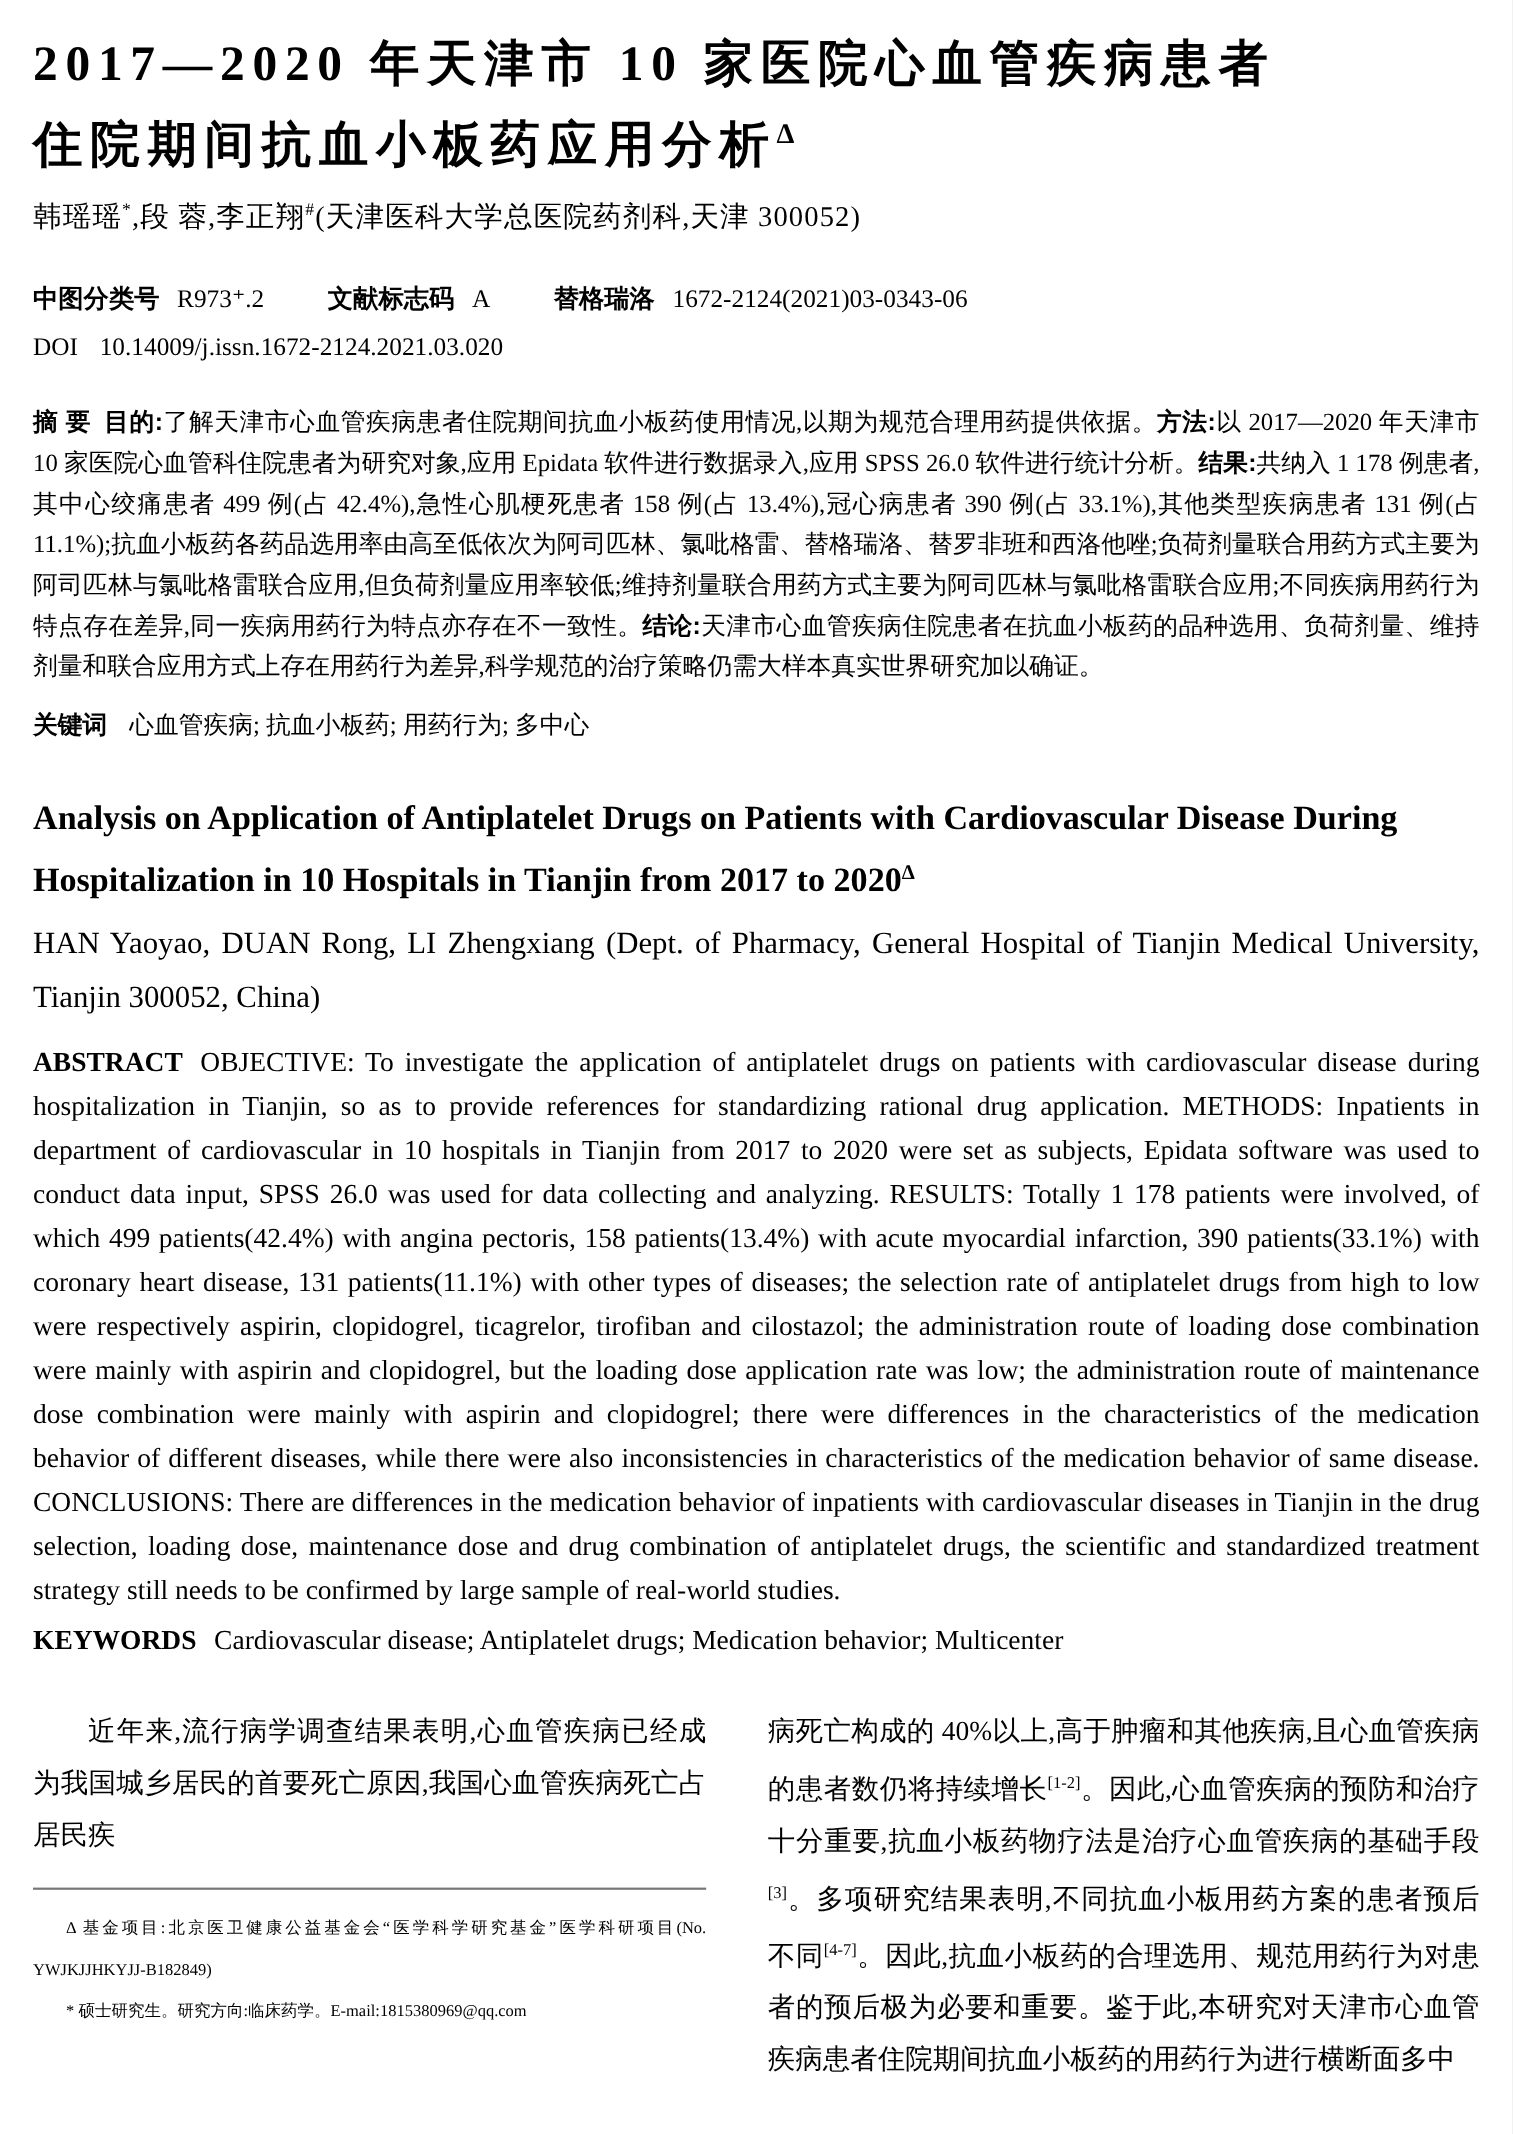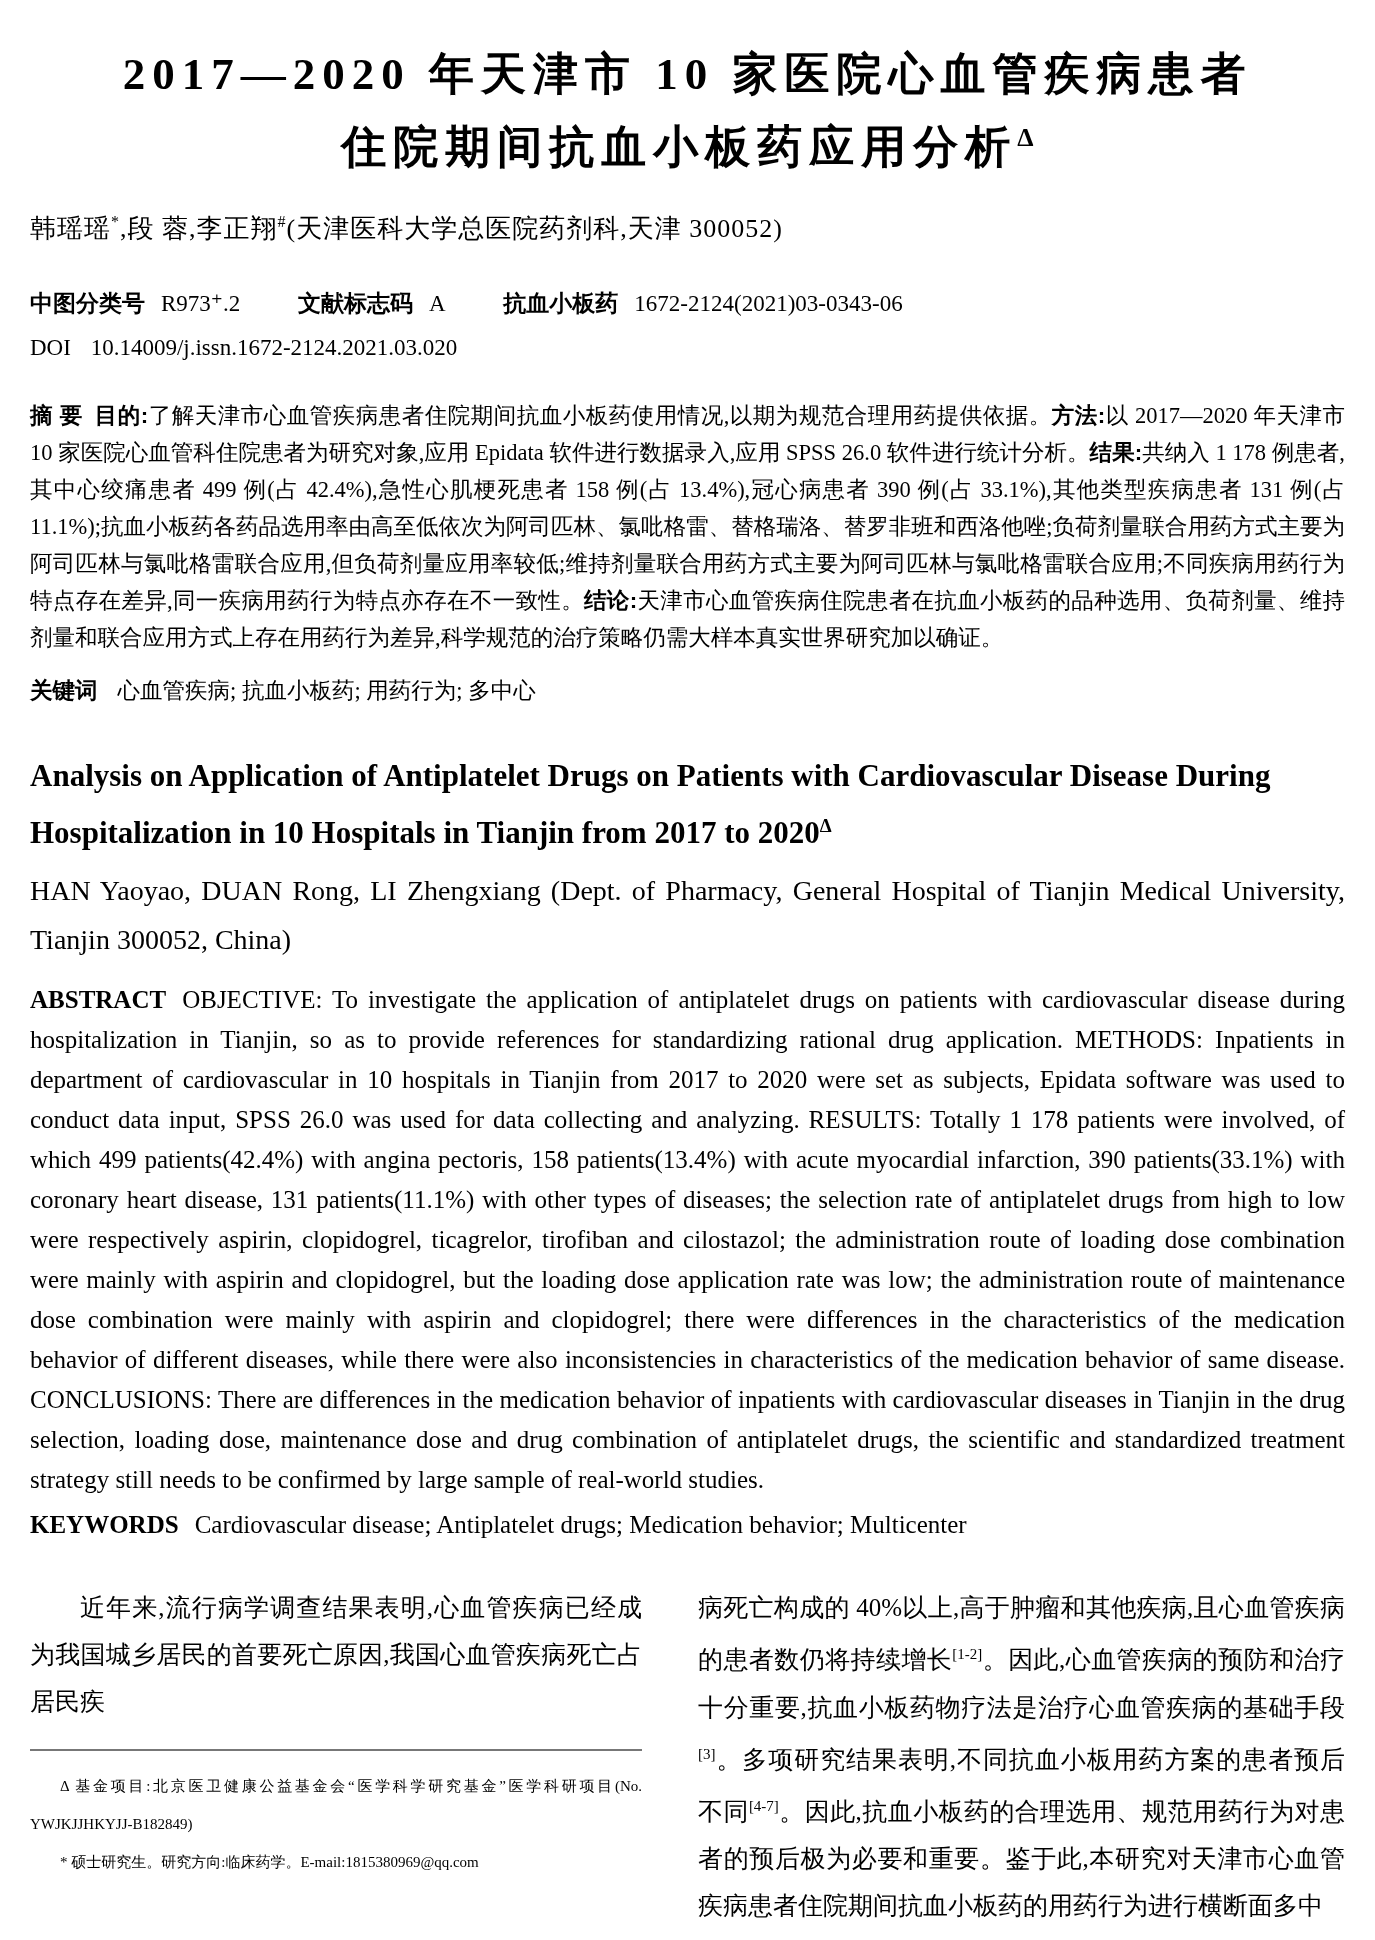--- a/index.html
+++ b/index.html
@@ -43,33 +43,33 @@
   .indent { text-indent:2em; }
   sup.ref { font-size:15px; }
   .fn-rule { border:none; border-top:2.5px solid #777; margin:24px 0 16px 0; width:100%; }
   .footnote { margin:0; font-size:15px; line-height:38px; text-indent:2em; text-align:justify; }
 </style>
 </head>
 <body>
 
 <div class="page">
 
-  <h1 class="cn-title" style="margin:16px;text-align:center;">
+  <h1 class="cn-title" style="margin:0;">
     <span>2017—2020 年天津市 10 家医院心血管疾病患者</span><br>
     <span>住院期间抗血小板药应用分析</span><span class="t-sup">Δ</span>
   </h1>
 
   <div class="authors-cn">
     <span>韩瑶瑶</span><sup>*</sup><span>,段  蓉,李正翔</span><sup>#</sup><span>(天津医科大学总医院药剂科,天津  300052)</span>
   </div>
 
   <div class="meta-row">
     <span class="meta-group"><span class="meta-label">中图分类号</span><span>R973⁺.2</span></span>
     <span class="meta-group"><span class="meta-label">文献标志码</span><span>A</span></span>
-    <span class="meta-group"><span class="meta-label">抗血小板药</span><span>1672-2124(2021)03-0343-06</span></span>
+    <span class="meta-group"><span class="meta-label">替格瑞洛</span><span>1672-2124(2021)03-0343-06</span></span>
   </div>
   <div class="doi-row">
     <span class="doi-label">DOI</span>
     <span>10.14009/j.issn.1672-2124.2021.03.020</span>
   </div>
 
   <p class="cn-abstract" style="margin-bottom:0;">
     <span class="hd-cn abs-label">摘  要</span><span class="hd-cn">目的:</span><span>了解天津市心血管疾病患者住院期间抗血小板药使用情况,以期为规范合理用药提供依据。</span><span class="hd-cn">方法:</span><span>以 2017—2020 年天津市 10 家医院心血管科住院患者为研究对象,应用 Epidata 软件进行数据录入,应用 SPSS 26.0 软件进行统计分析。</span><span class="hd-cn">结果:</span><span>共纳入 1 178 例患者,其中心绞痛患者 499 例(占 42.4%),急性心肌梗死患者 158 例(占 13.4%),冠心病患者 390 例(占 33.1%),其他类型疾病患者 131 例(占 11.1%);抗血小板药各药品选用率由高至低依次为阿司匹林、氯吡格雷、替格瑞洛、替罗非班和西洛他唑;负荷剂量联合用药方式主要为阿司匹林与氯吡格雷联合应用,但负荷剂量应用率较低;维持剂量联合用药方式主要为阿司匹林与氯吡格雷联合应用;不同疾病用药行为特点存在差异,同一疾病用药行为特点亦存在不一致性。</span><span class="hd-cn">结论:</span><span>天津市心血管疾病住院患者在抗血小板药的品种选用、负荷剂量、维持剂量和联合应用方式上存在用药行为差异,科学规范的治疗策略仍需大样本真实世界研究加以确证。</span>
   </p>
   <div class="kw-row">

